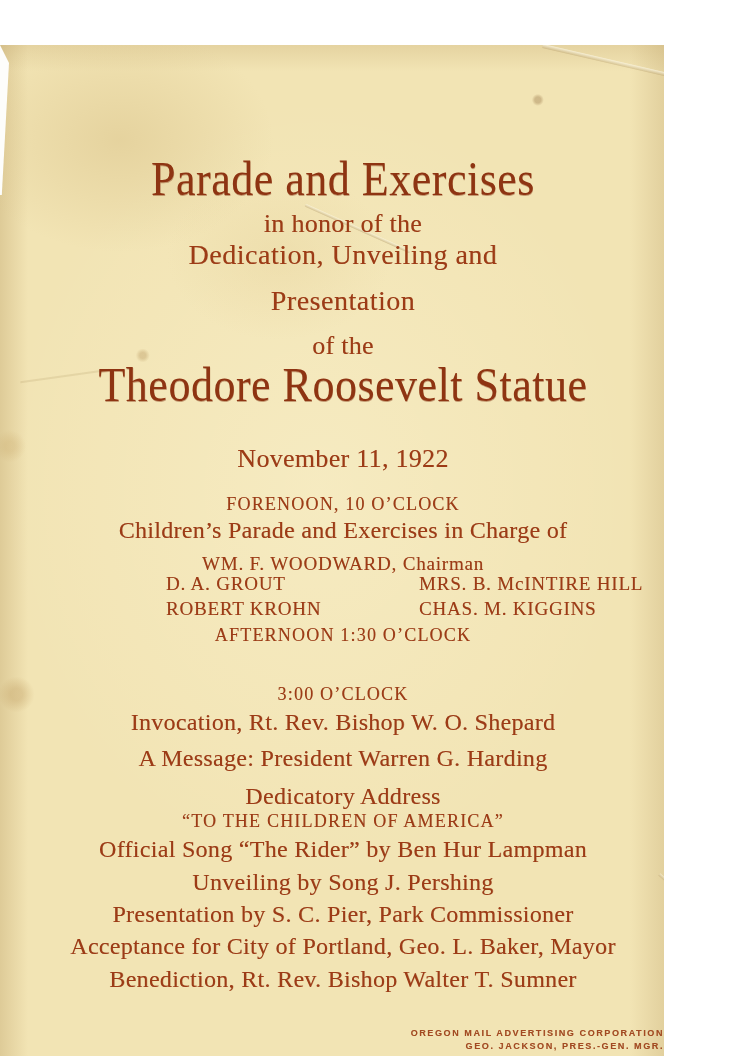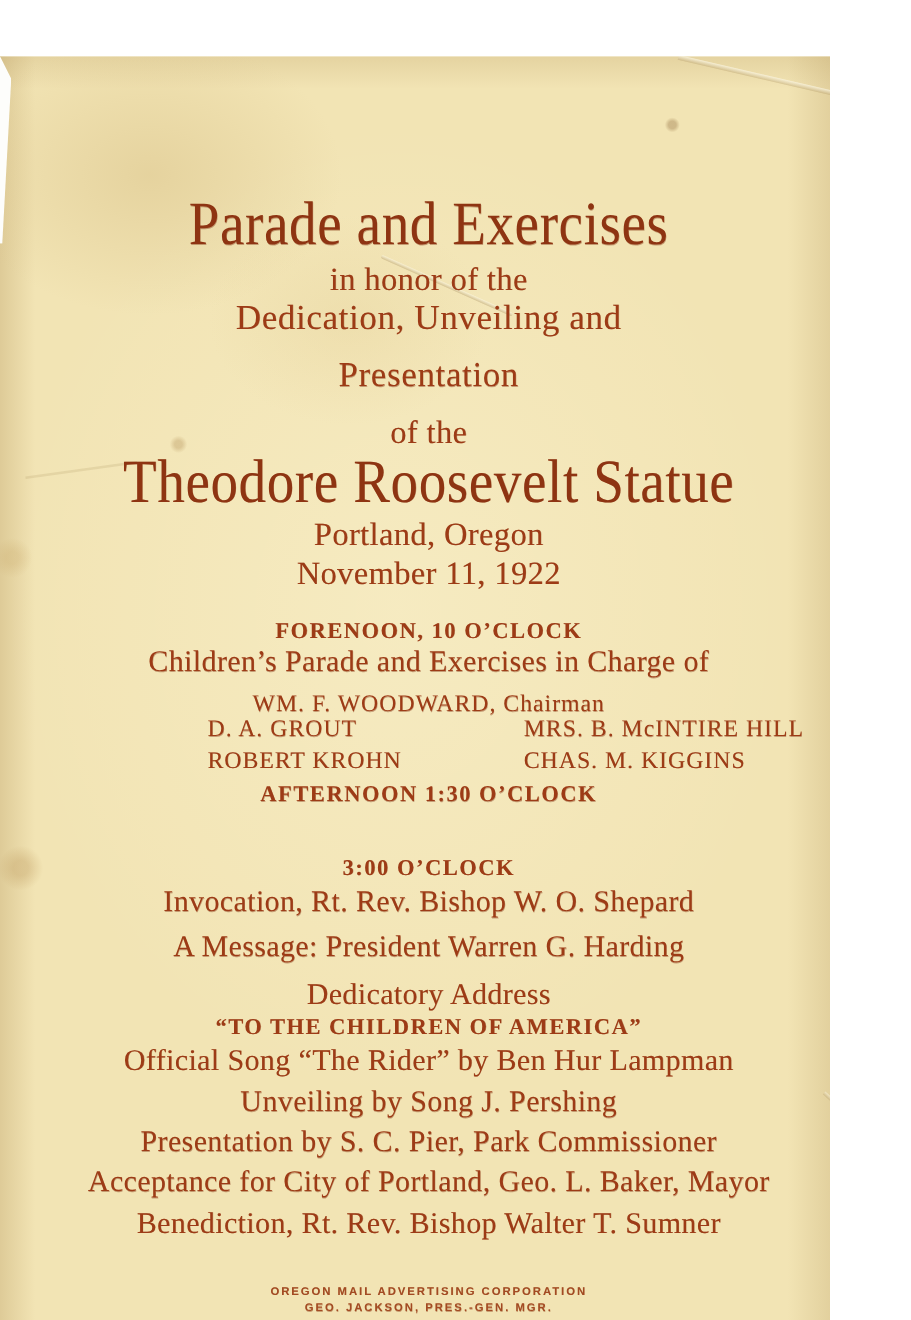--- a/index.html
+++ b/index.html
@@ -54,30 +54,30 @@
     position:absolute;left:22px;right:0;
     text-align:center;line-height:1;
     color:var(--ink);
     text-shadow:.3px .3px .5px rgba(128,44,12,.4);
     white-space:nowrap;
   }
   .xl{font-size:44px;color:var(--ink-dark);letter-spacing:.5px;transform:scaleY(1.12);transform-origin:50% 0;}
   .lg{font-size:28px;letter-spacing:.5px;}
   .md{font-size:24px;letter-spacing:.3px;}
   .md2{font-size:26px;letter-spacing:.3px;}
-  .caps{font-size:18px;letter-spacing:1.2px;font-weight:bold;}
+  .caps{font-size:18px;letter-spacing:1.2px;}
   .sm{font-size:19px;letter-spacing:.8px;}
   .names{
     position:absolute;left:166px;top:529px;width:446px;
     display:grid;grid-template-columns:253px 1fr;row-gap:4px;
     color:var(--ink);font-size:19px;letter-spacing:.8px;line-height:1.1;
     text-shadow:.3px .3px .5px rgba(128,44,12,.4);white-space:nowrap;
   }
   .printer{
-    position:absolute;left:22px;right:0;top:982px;text-align:center;
+    position:absolute;left:22px;right:0;top:982px;text-align:right;
     font-family:"Liberation Sans", sans-serif;
     color:#a34a22;font-size:9px;font-weight:bold;letter-spacing:1.6px;line-height:1.45;
     text-shadow:.2px .2px .3px rgba(140,60,20,.4);
   }
 </style>
 </head>
 <body>
 
 <div id="screen">
   <div class="paper"></div>
@@ -89,21 +89,20 @@
   <div class="crease c3"></div>
   <div class="crease c4"></div>
   <div class="crease c5"></div>
 
   <div class="line xl" style="top:110px">Parade and Exercises</div>
   <div class="line md2" style="top:166px">in honor of the</div>
   <div class="line lg" style="top:196px">Dedication, Unveiling and</div>
   <div class="line lg" style="top:242px">Presentation</div>
   <div class="line md2" style="top:288px">of the</div>
   <div class="line xl" style="top:316px">Theodore Roosevelt Statue</div>
-  <div class="line md2" style="top:370px">Portland, Oregon</div>
   <div class="line md2" style="top:401px">November 11, 1922</div>
 
   <div class="line caps" style="top:450px">FORENOON, 10 O’CLOCK</div>
   <div class="line md" style="top:473px">Children’s Parade and Exercises in Charge of</div>
   <div class="line sm" style="top:509px">WM. F. WOODWARD, Chairman</div>
 
   <div class="names">
     <div>D. A. GROUT</div>
     <div>MRS. B. McINTIRE HILL</div>
     <div>ROBERT KROHN</div>

